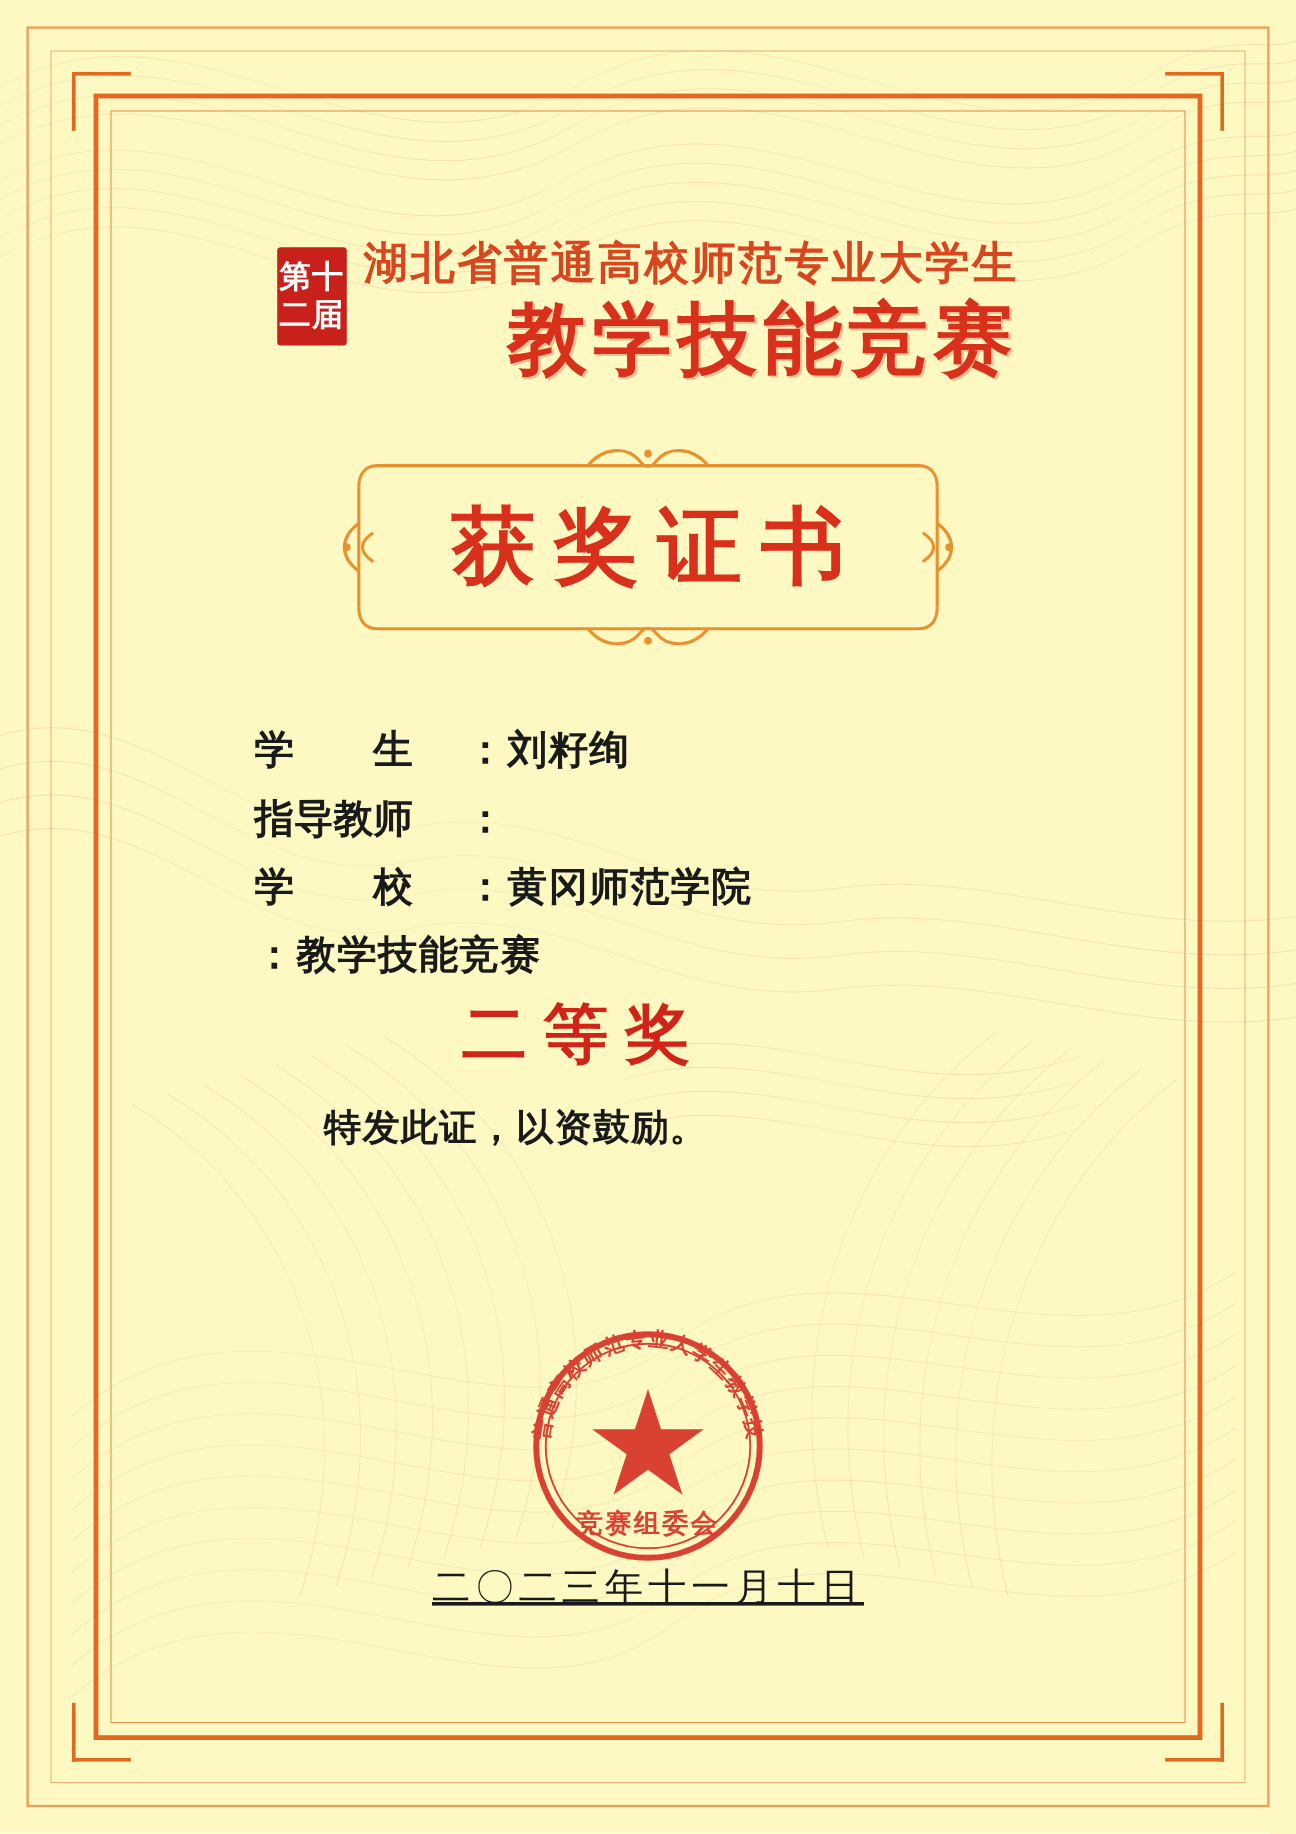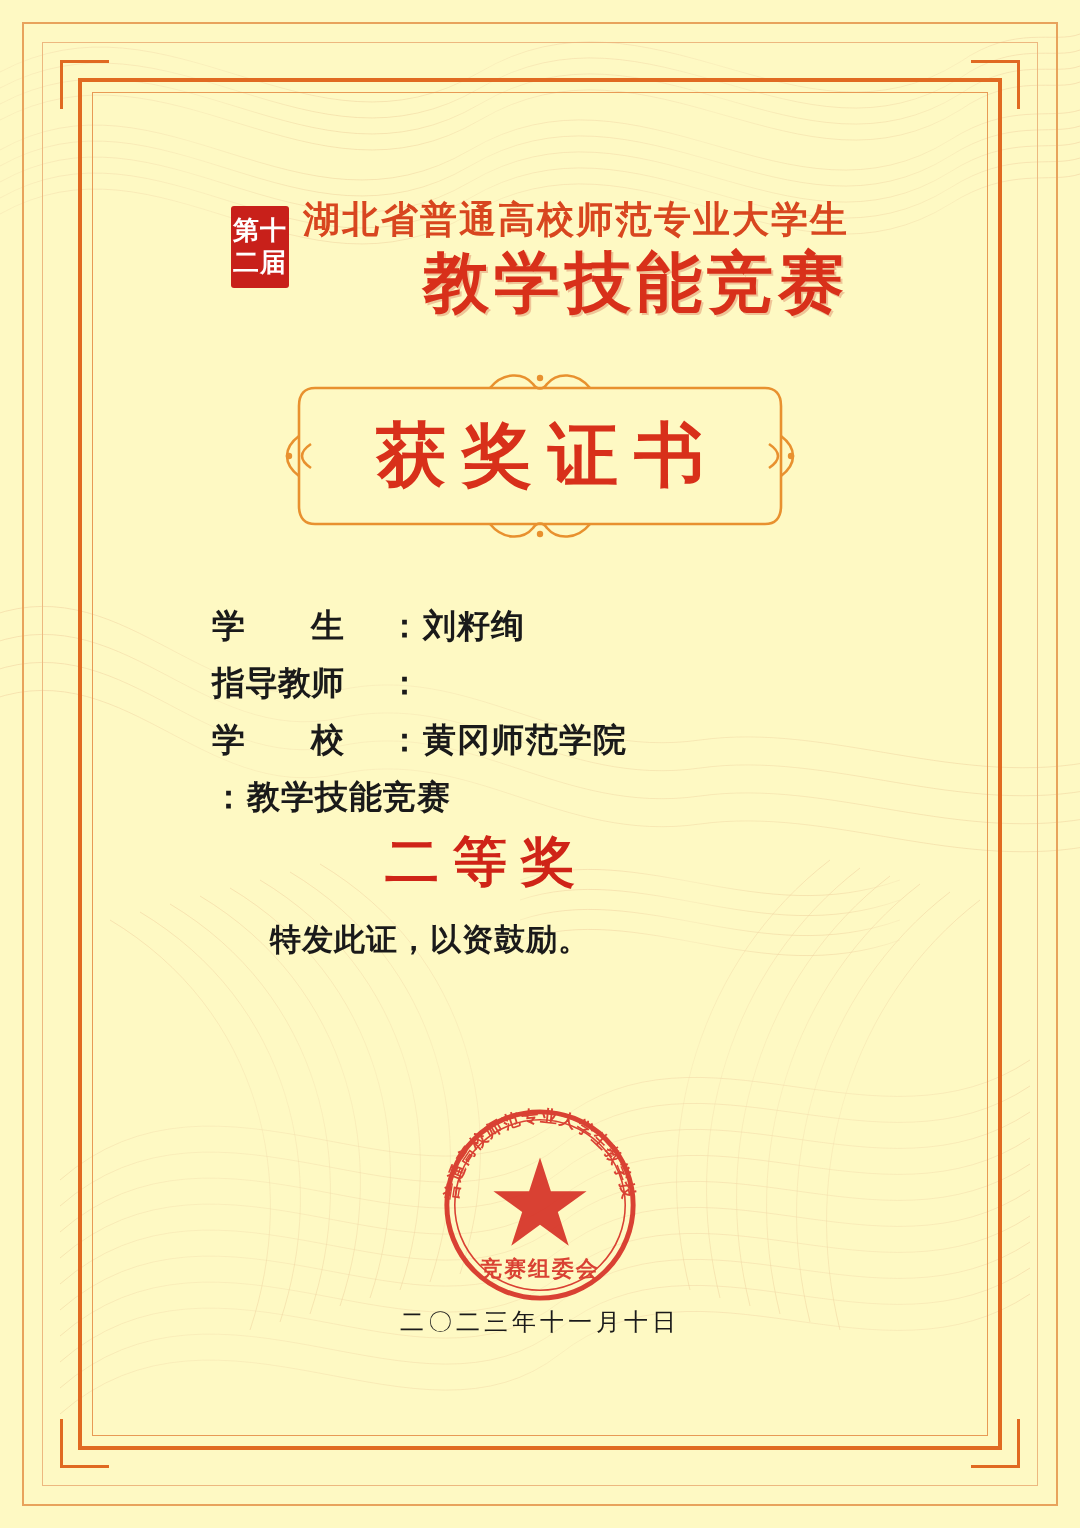--- a/index.html
+++ b/index.html
@@ -236,26 +236,27 @@
   }
   .sign-org {
     font-size: 25px;
     line-height: 40px;
     color: #1a1a1a;
     letter-spacing: 1px;
     position: relative;
     z-index: 3;
   }
   .sign-date {
-    font-size: 24px;
+    font-size: 32px;
     line-height: 40px;
     color: #1a1a1a;
     letter-spacing: 4px;
     position: relative;
     z-index: 3;
+    text-decoration: underline;
   }
 
   
   .seal {
     position: absolute;
     left: 50%;
     transform: translateX(-50%);
     bottom: 28px;
     width: 218px;
     height: 218px;

